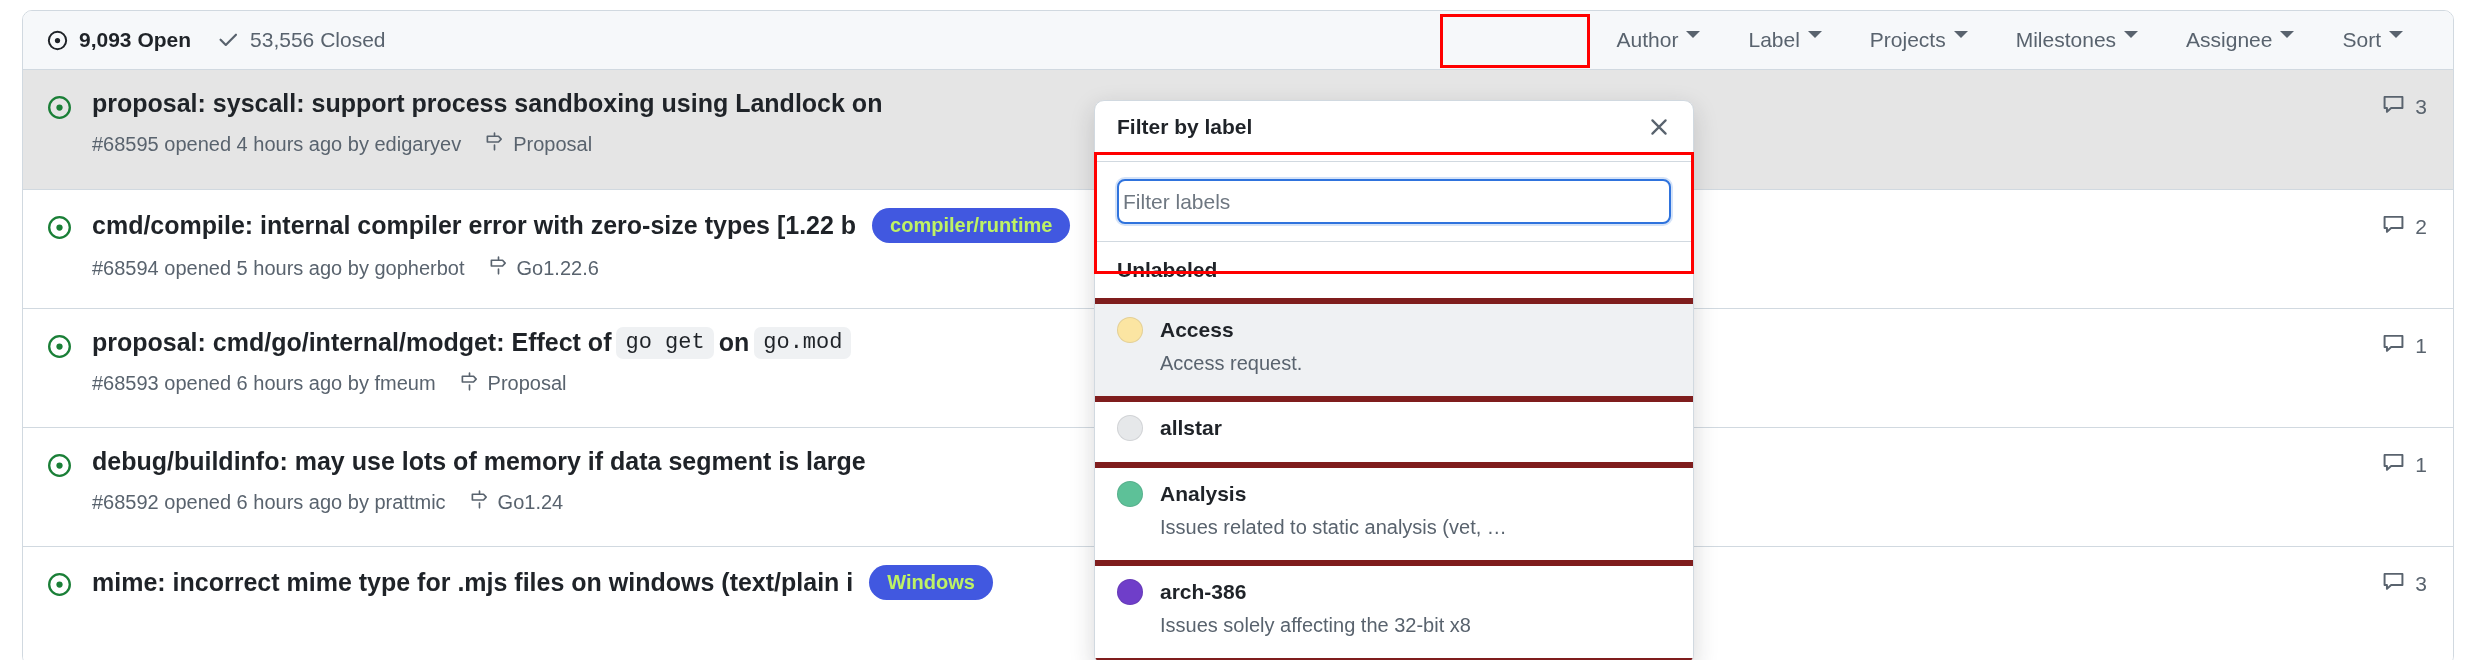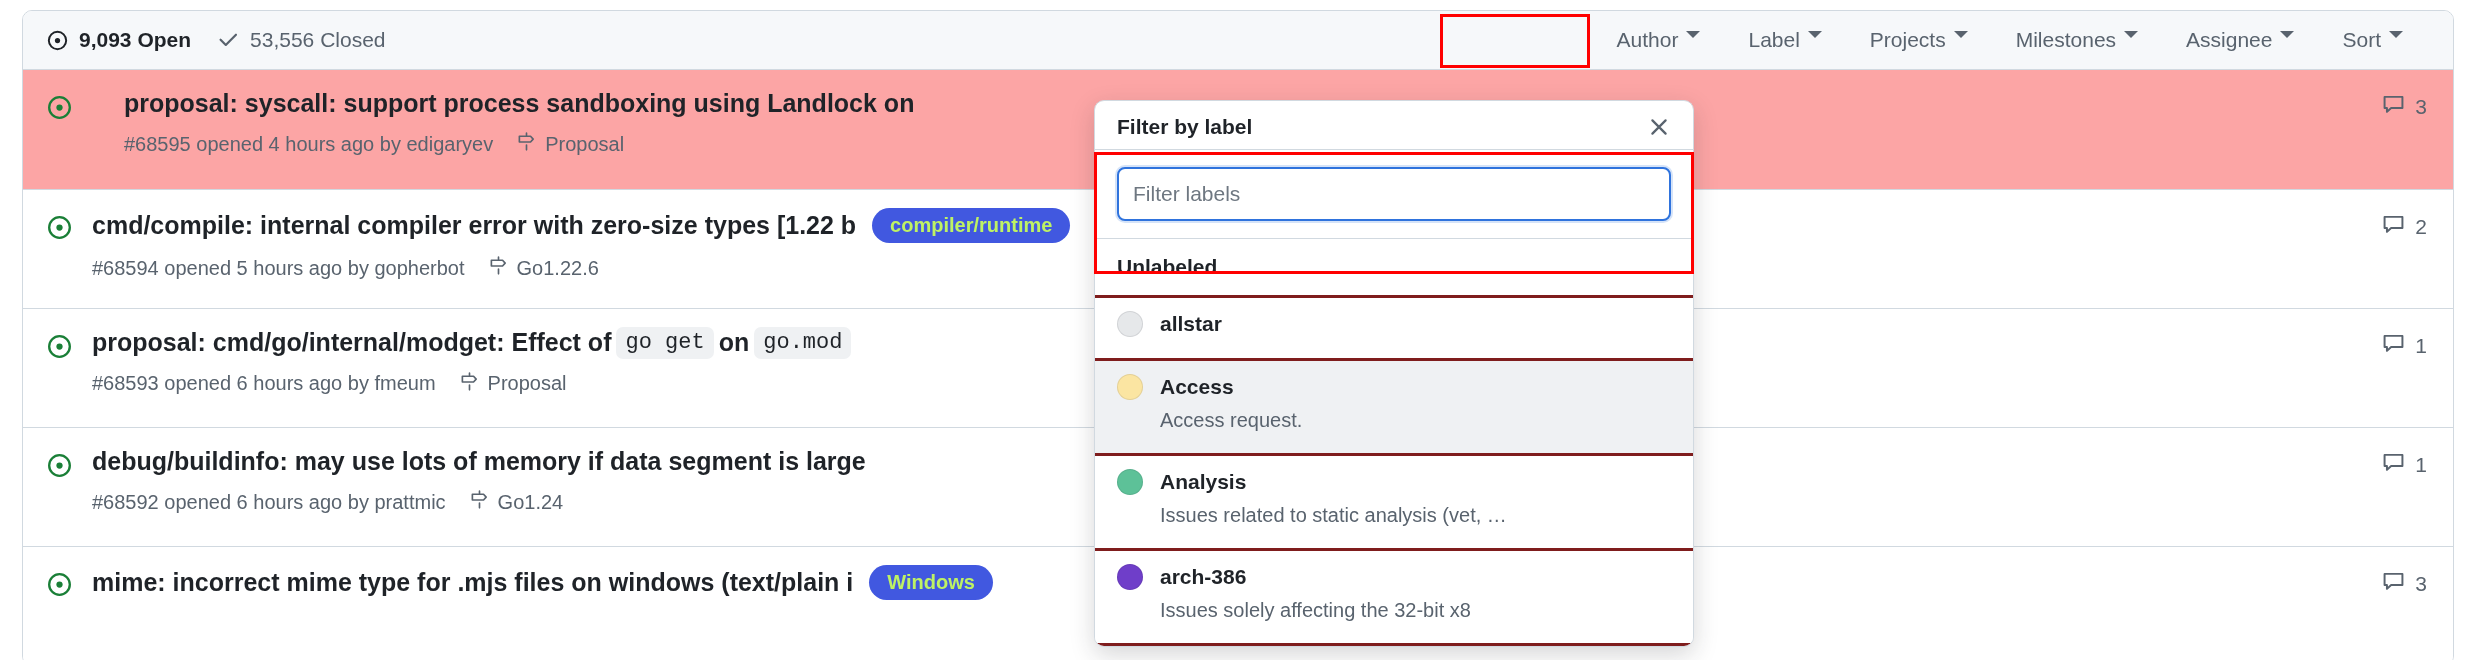--- a/index.html
+++ b/index.html
@@ -59,21 +59,21 @@
   
   .issue-row {
     display:flex; align-items:flex-start;
     padding: 18px 26px 18px 24px;
     border-top: 1px solid #d1d9e0;
     background:#ffffff;
     min-height: 119px;
     position: relative;
   }
   .issue-row:first-of-type { border-top: none; }
-  .issue-row.hl { background:#fca5a5;gap:32px; }
+  .issue-row.hl { background:#e5e5e5; }
   .issue-icon { flex: 0 0 auto; padding-top: 7px; margin-right: 20px; }
   .issue-main { flex: 1 1 auto; min-width: 0; }
   .issue-title {
     font-size: 25px; font-weight: 700; color:#1f2328;
     line-height: 1.25; white-space: nowrap;
     display:flex; align-items:center; flex-wrap: nowrap; gap: 0;
   }
   .issue-title .code {
     font-family: "Liberation Mono", monospace;
     background:#eff1f3;
@@ -111,44 +111,44 @@
     width: 600px;
     background:#ffffff;
     border: 1px solid #d1d9e0;
     border-radius: 10px;
     box-shadow: 0 8px 24px rgba(31,35,40,0.18);
     z-index: 40;
     overflow: hidden;
   }
   .lp-head {
     display:flex; align-items:center; justify-content:space-between;
-    padding: 14px 22px 10px 22px;
+    padding: 14px 22px 22px 22px;
     font-size: 21px; font-weight: 700; color:#1f2328;
     border-bottom: 1px solid #d1d9e0;
   }
   .lp-close { cursor:pointer; line-height:0; }
   .icon-close { width:24px; height:24px; display:block; }
   .lp-search { padding: 17px 22px 17px 22px; border-bottom: 1px solid #d1d9e0; }
   .lp-input {
     width: 100%;
-    height: 54px;
-    padding: 0 14px;
+    height: 45px;
+    padding: 0 4px;
     font-size: 21px;
     color:#1f2328;
     border: 2px solid #2f73dd;
     border-radius: 8px;
     outline: none;
     background:#ffffff;
     font-family: "Liberation Sans", sans-serif;
     box-shadow: 0 0 0 2px rgba(47,115,221,0.20);
   }
   .lp-input::placeholder { color:#6e7781; }
   .lp-item {
     padding: 13px 22px 21px 22px;
-    border-bottom: 3px solid #7f1d1d;
+    border-bottom: 6px solid #7f1d1d;
     background:#ffffff;
   }
   .lp-item.hl { background:#eff1f3; }
   .lp-item.plain { font-size:21px; font-weight:700; color:#1f2328; padding-top:16px; padding-bottom:16px; }
   .lp-row { display:flex; align-items:center; gap: 17px; }
   .lp-dot { width: 26px; height:26px; border-radius:50%; flex:0 0 auto; border:1px solid rgba(27,31,36,0.10); }
   .lp-name { font-size: 21px; font-weight: 700; color:#1f2328; }
   .lp-desc {
     font-size: 20px; color:#59636e;
     margin-top: 9px; margin-left: 43px;
@@ -369,33 +369,33 @@
         </svg>
       </span>
     </div>
     <div class="lp-search">
       <input class="lp-input" type="text" placeholder="Filter labels" style="">
     </div>
     <div class="lp-item plain">
       <span>Unlabeled</span>
     </div>
     <div id="label-items">
+        <div class="lp-item hl">
+          <div class="lp-row">
+            <span class="lp-dot" style="background: rgb(251, 229, 162);"></span>
+            <span class="lp-name">Access</span>
+          </div>
+          <div class="lp-desc">Access request.</div>
+        </div>
         <div class="lp-item">
           <div class="lp-row">
             <span class="lp-dot" style="background: rgb(230, 232, 234);"></span>
             <span class="lp-name">allstar</span>
           </div>
         </div>
-        <div class="lp-item hl">
-          <div class="lp-row">
-            <span class="lp-dot" style="background: rgb(251, 229, 162);"></span>
-            <span class="lp-name">Access</span>
-          </div>
-          <div class="lp-desc">Access request.</div>
-        </div>
         <div class="lp-item">
           <div class="lp-row">
             <span class="lp-dot" style="background: rgb(93, 193, 152);"></span>
             <span class="lp-name">Analysis</span>
           </div>
           <div class="lp-desc">Issues related to static analysis (vet, …</div>
         </div>
         <div class="lp-item">
           <div class="lp-row">
             <span class="lp-dot" style="background: rgb(111, 62, 201);"></span>

